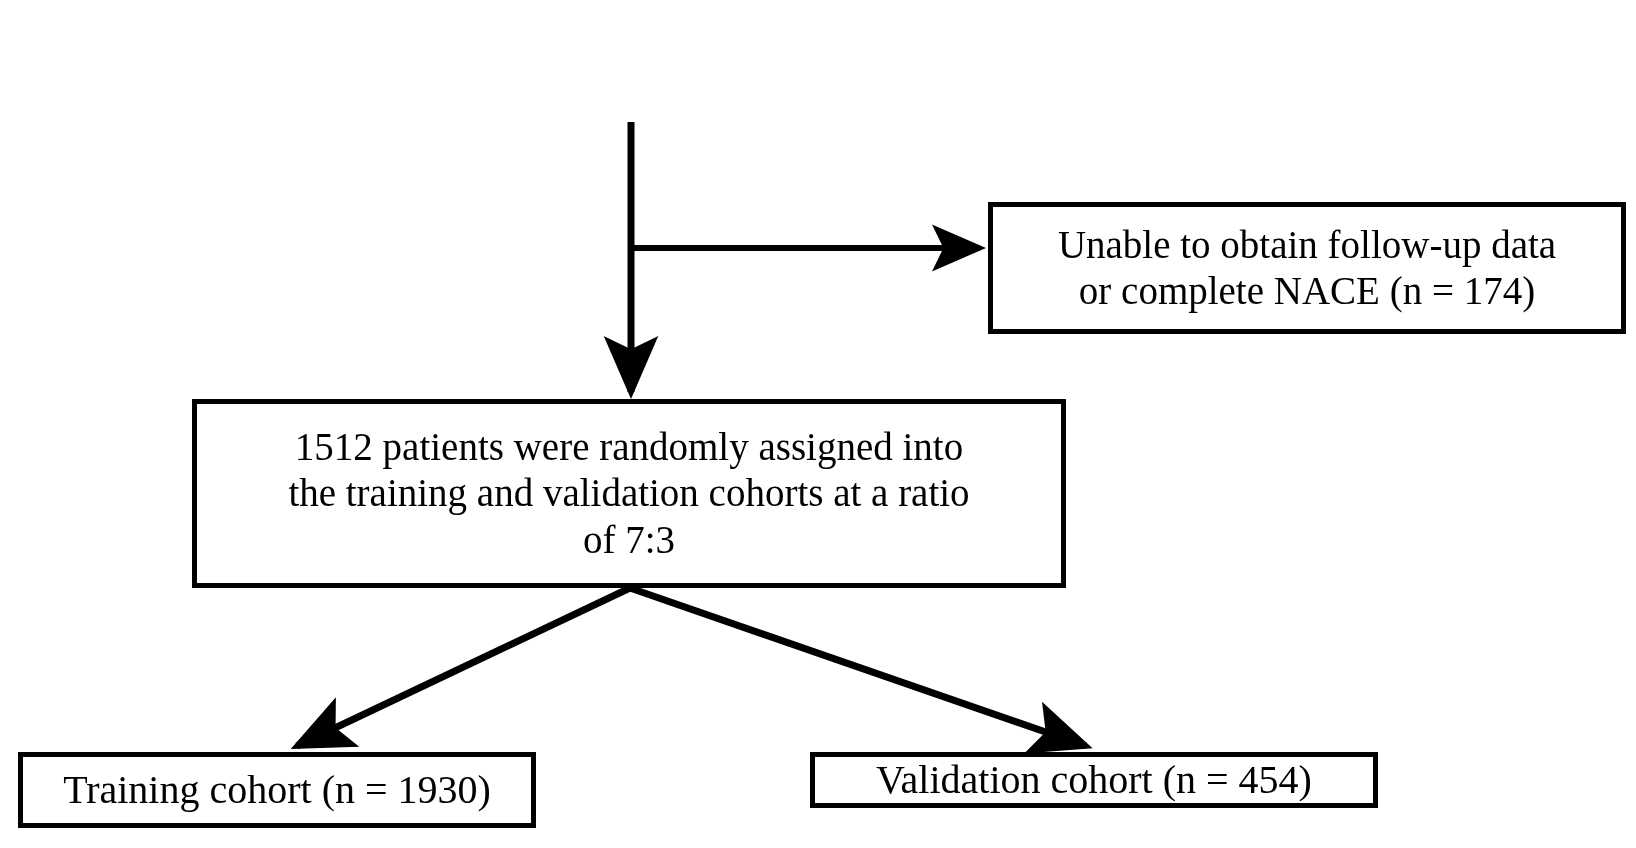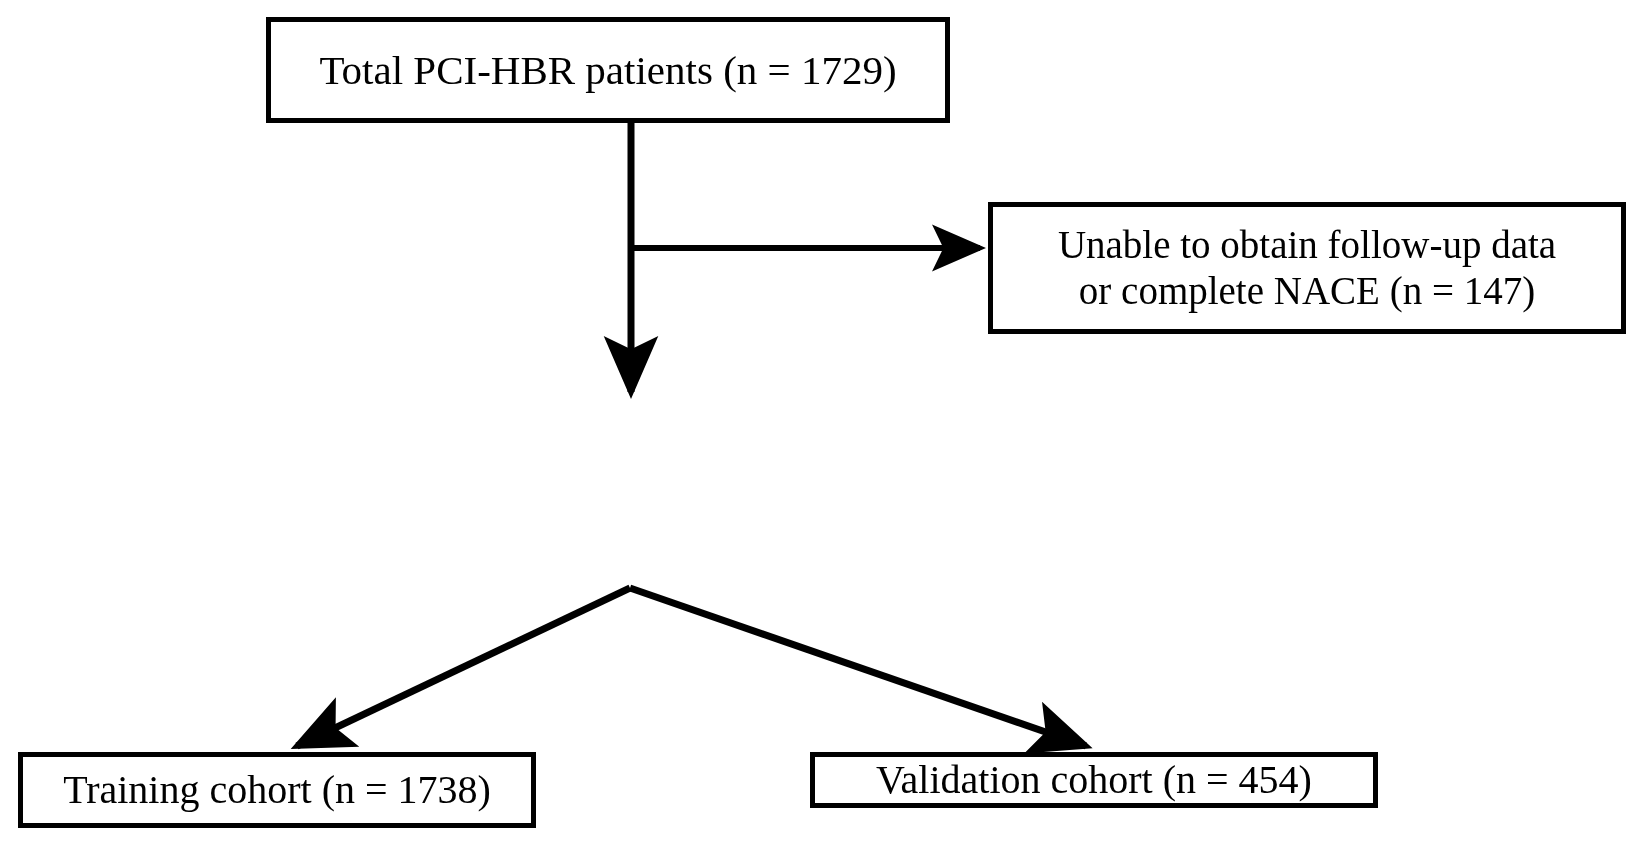--- a/index.html
+++ b/index.html
@@ -96,31 +96,33 @@
 
     <g>
       <line x1="630" y1="588" x2="297" y2="746" stroke="#000000" stroke-width="7" marker-end="url(#arrowhead)"></line>
     </g>
 
     <g>
       <line x1="630" y1="588" x2="1086" y2="746" stroke="#000000" stroke-width="7" marker-end="url(#arrowhead)"></line>
     </g>
   </svg>
 
-  <div class="node" id="node-total">
-    <span class="node-text">Total PCI-HBR patients (n = 1729)</span>
-  </div>
 
   <div class="node" id="node-excluded">
     <span class="node-text">Unable to obtain follow-up data
-or complete NACE (n = 147)</span>
+or complete NACE (n = 174)</span>
   </div>
 
+  <div class="node" id="node-randomized">
+    <span class="node-text">1512 patients were randomly assigned into
+the training and validation cohorts at a ratio
+of 7:3</span>
+  </div>
 
   <div class="node" id="node-training">
-    <span class="node-text">Training cohort (n = 1738)</span>
+    <span class="node-text">Training cohort (n = 1930)</span>
   </div>
 
   <div class="node" id="node-validation">
     <span class="node-text">Validation cohort (n = 454)</span>
   </div>
 
 </div>
 
 </body></html>

